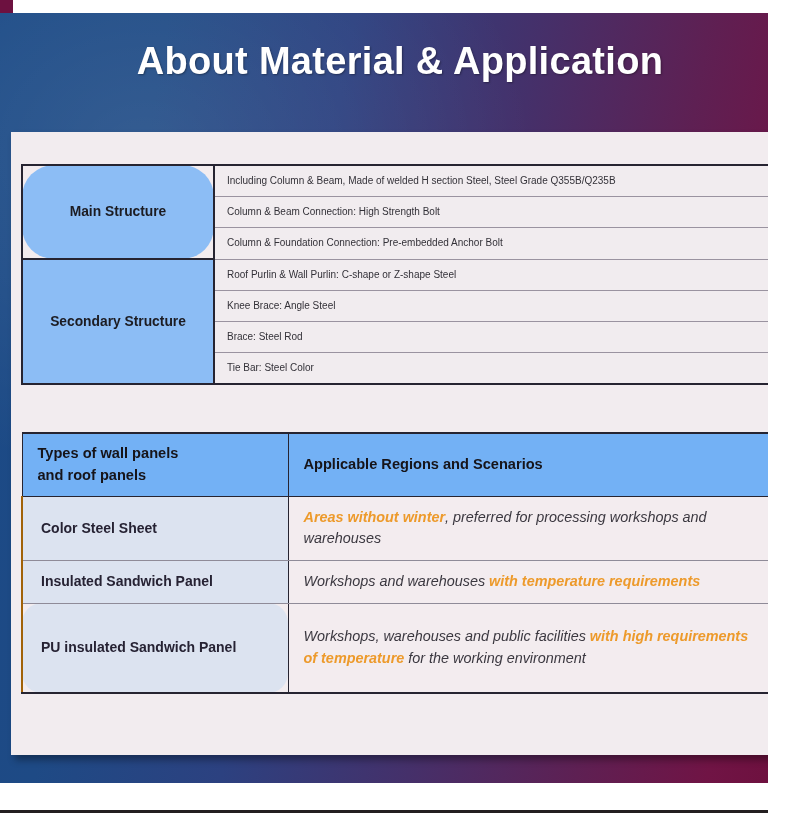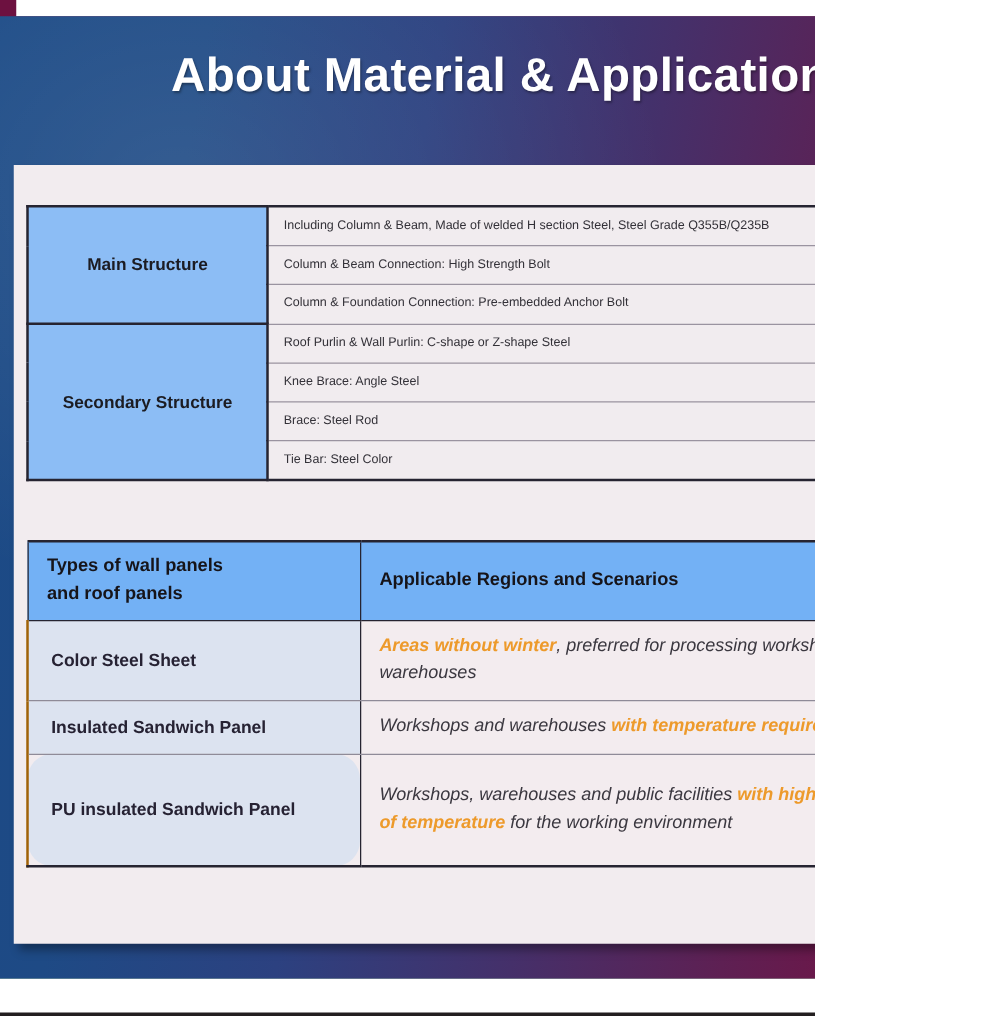--- a/index.html
+++ b/index.html
@@ -5,24 +5,24 @@
   * { box-sizing: border-box; }
   html, body {
     margin: 0; padding: 0;
     width: 800px; height: 813px;
     background: #ffffff;
     font-family: "Liberation Sans", sans-serif;
   }
 
   #page {
     position: relative;
-    width: 652px;
+    width: 768px;
     height: 813px;
     overflow: hidden;
-    background: #14532d;
+    background: #b91c1c;
   }
 
   
   .top-strip {
     position: absolute;
     left: 0; top: 0;
     width: 800px; height: 14px;
     background: #6d1140;
   }
   .top-strip-white {
@@ -192,21 +192,21 @@
 
   <div class="title-wrap">
     <div class="title">About Material &amp; Application</div>
   </div>
 
   <div class="panel">
 
     <table class="tbl1">
       <tbody>
         <tr>
-          <td class="cat t1-outer-top t1-outer-left" rowspan="3" style="width:192px;">Main Structure</td>
+          <td class="cat t1-outer-top t1-outer-left" rowspan="3" style="width:192px;border-radius:32px;">Main Structure</td>
           <td class="val t1-outer-top t1-outer-right">Including Column &amp; Beam, Made of welded H section Steel, Steel Grade Q355B/Q235B</td>
         </tr>
         <tr>
           <td class="val t1-outer-right">Column &amp; Beam Connection: High Strength Bolt</td>
         </tr>
         <tr>
           <td class="val t1-outer-right">Column &amp; Foundation Connection: Pre-embedded Anchor Bolt</td>
         </tr>
 
         <tr>

